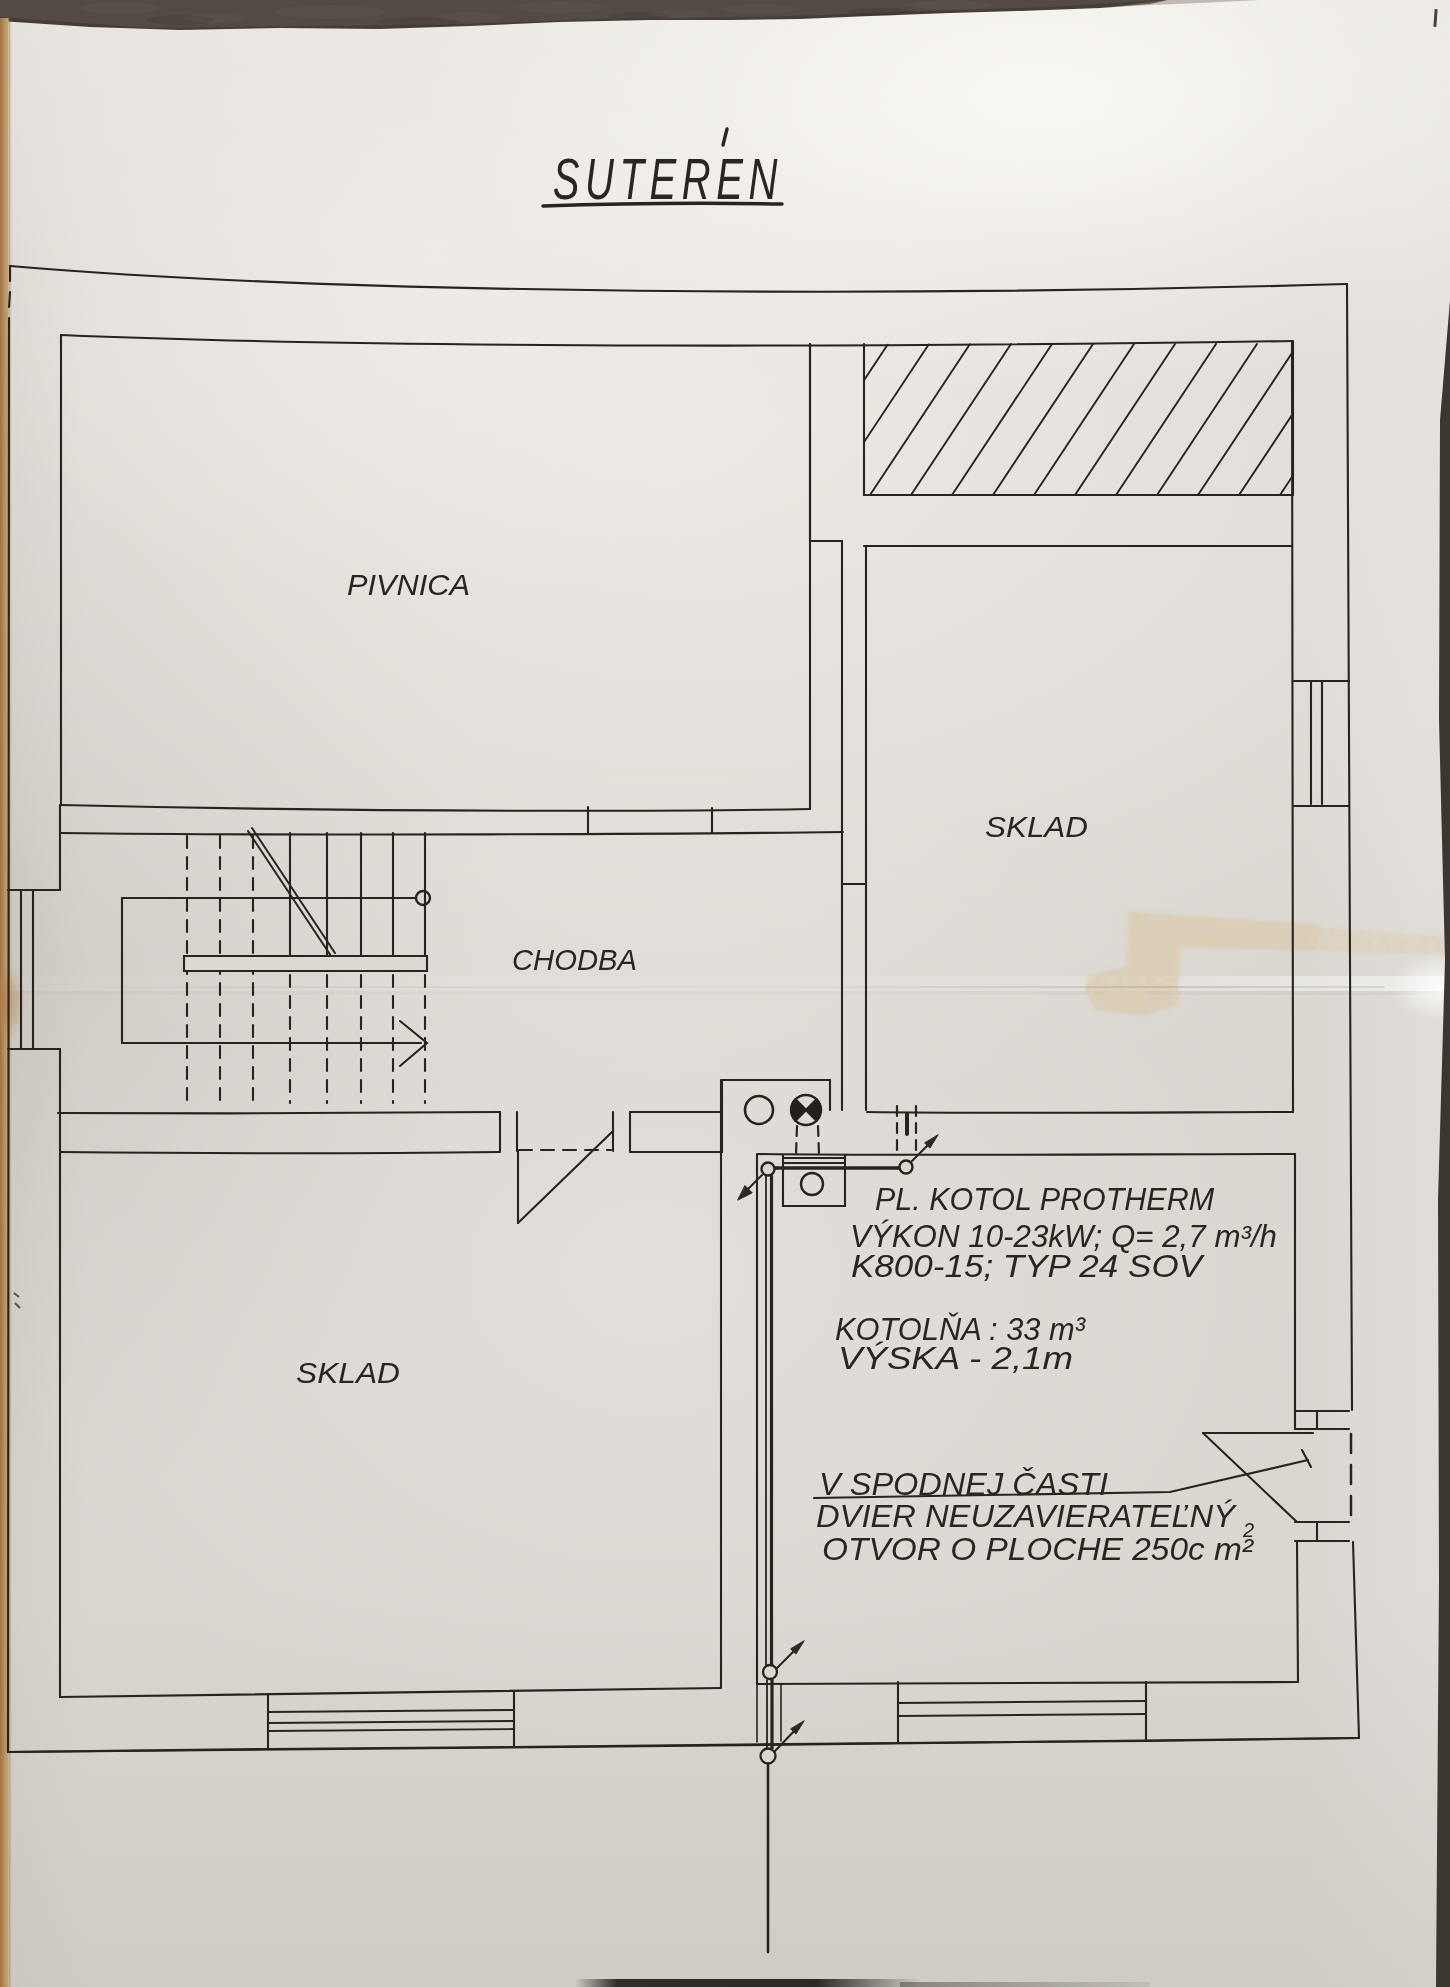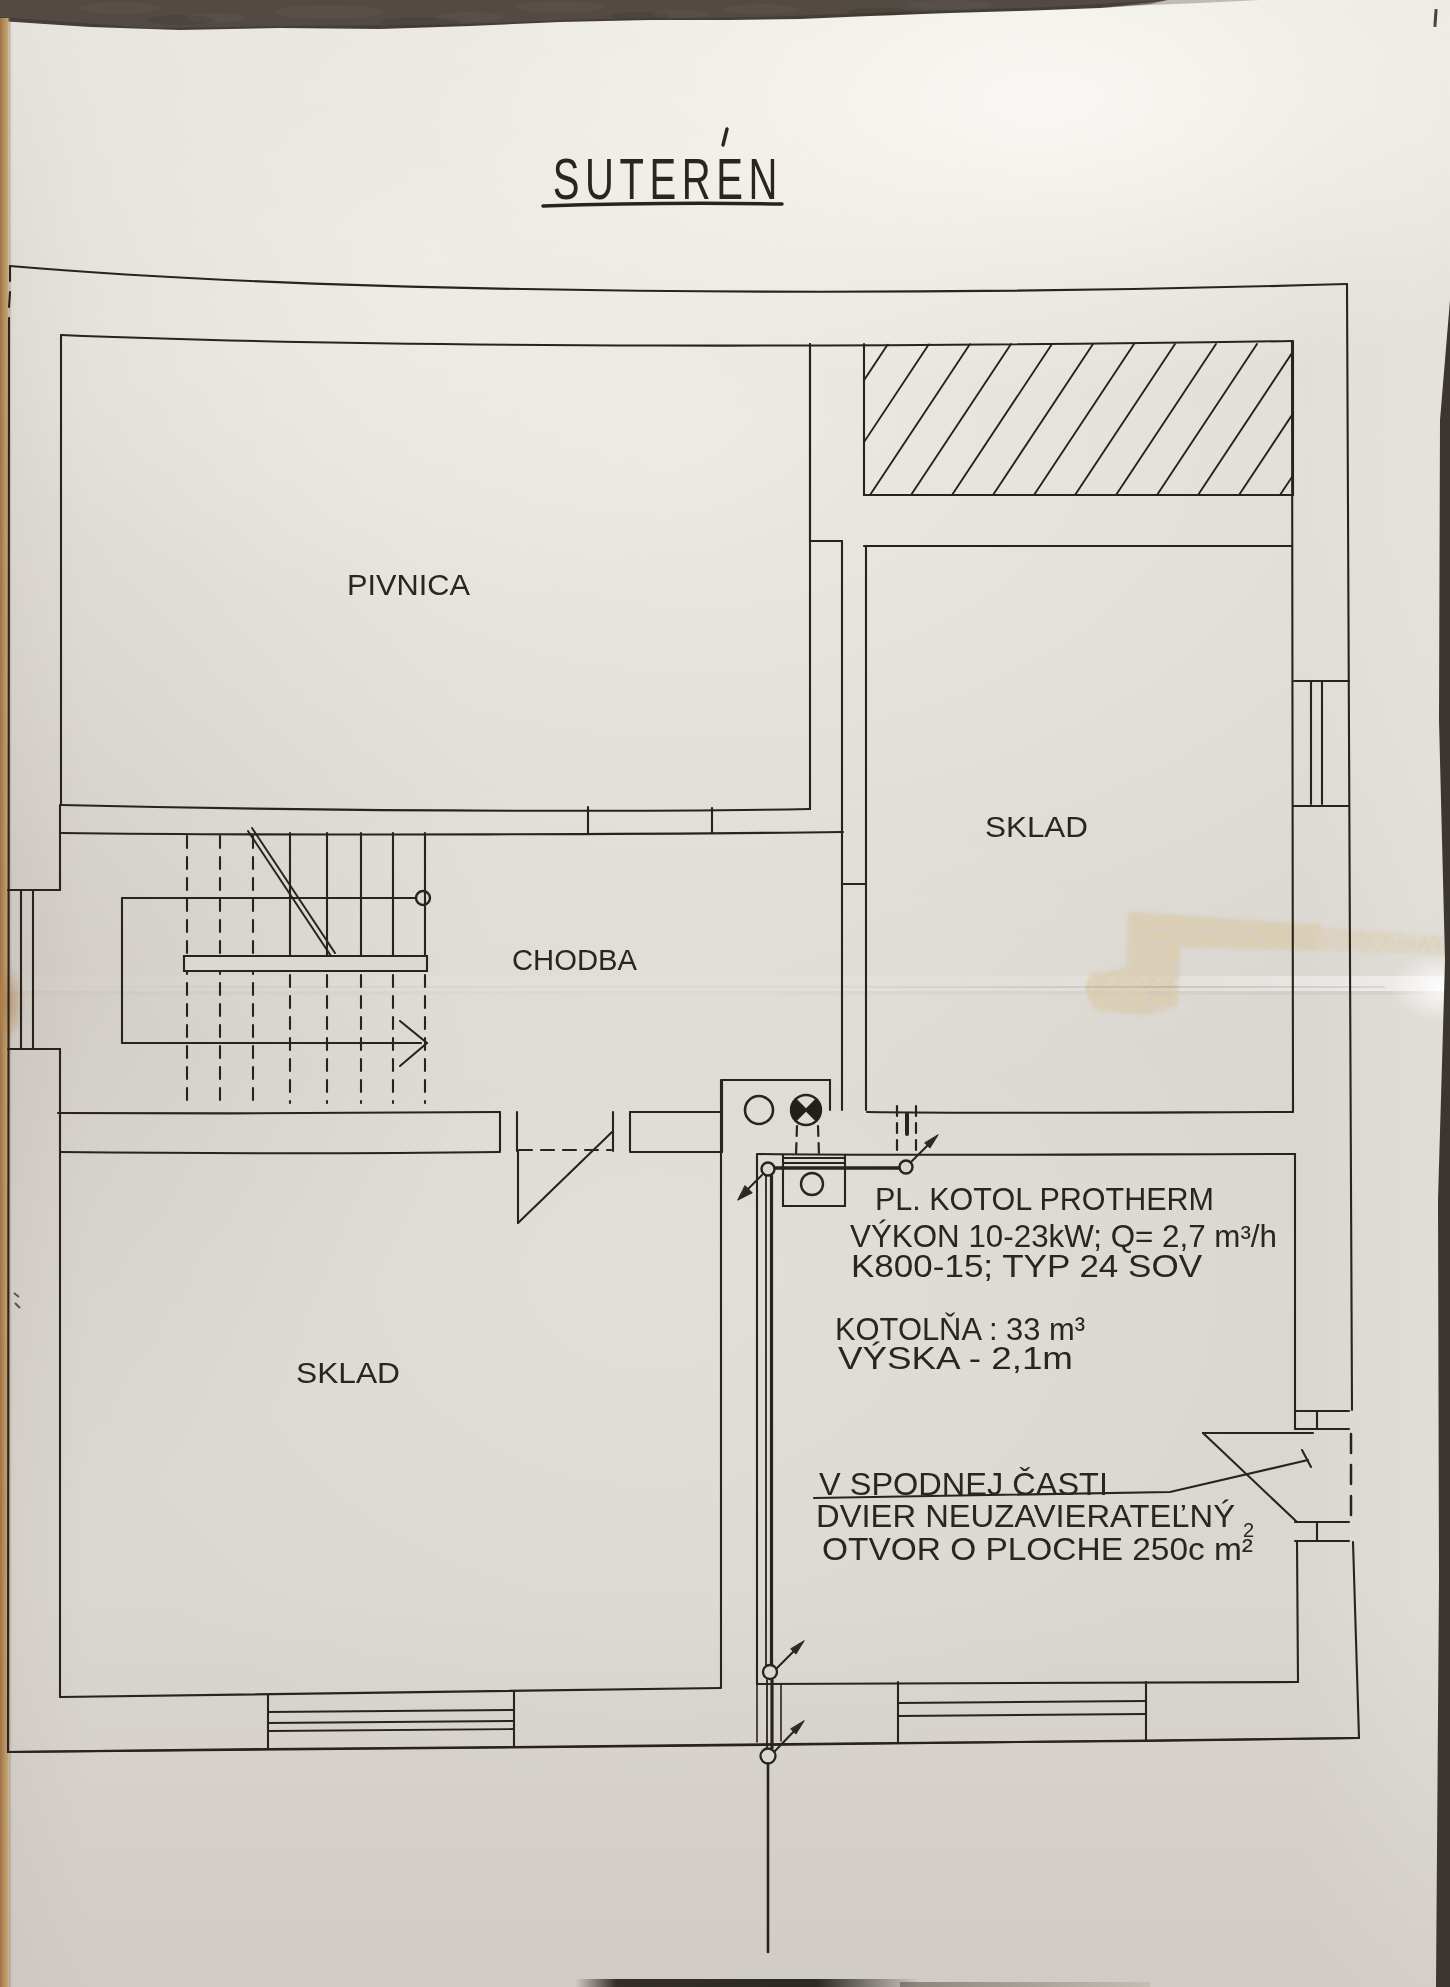--- a/index.html
+++ b/index.html
@@ -1,17 +1,17 @@
 <!DOCTYPE html>
 <html><head>
 <meta charset="utf-8">
 <style>
 html,body{margin:0;padding:0;background:#777;}
 #page{position:relative;width:1450px;height:1987px;overflow:hidden;
-  font-family:"Liberation Sans",sans-serif;background:#dad6d0;}
+  font-family:"Liberation Sans",sans-serif;background:#dad6d0;font-style:italic;}
 .abs{position:absolute;}
 svg text{font-family:"Liberation Sans",sans-serif;fill:#2b2520;}
 </style>
 </head>
 <body>
 <div id="page">
 
 <div class="abs" style="left:0;top:0;width:1450px;height:1987px;
  background:
   radial-gradient(900px 420px at 72% 5%, rgba(252,250,246,0.9), rgba(252,250,246,0) 70%),

